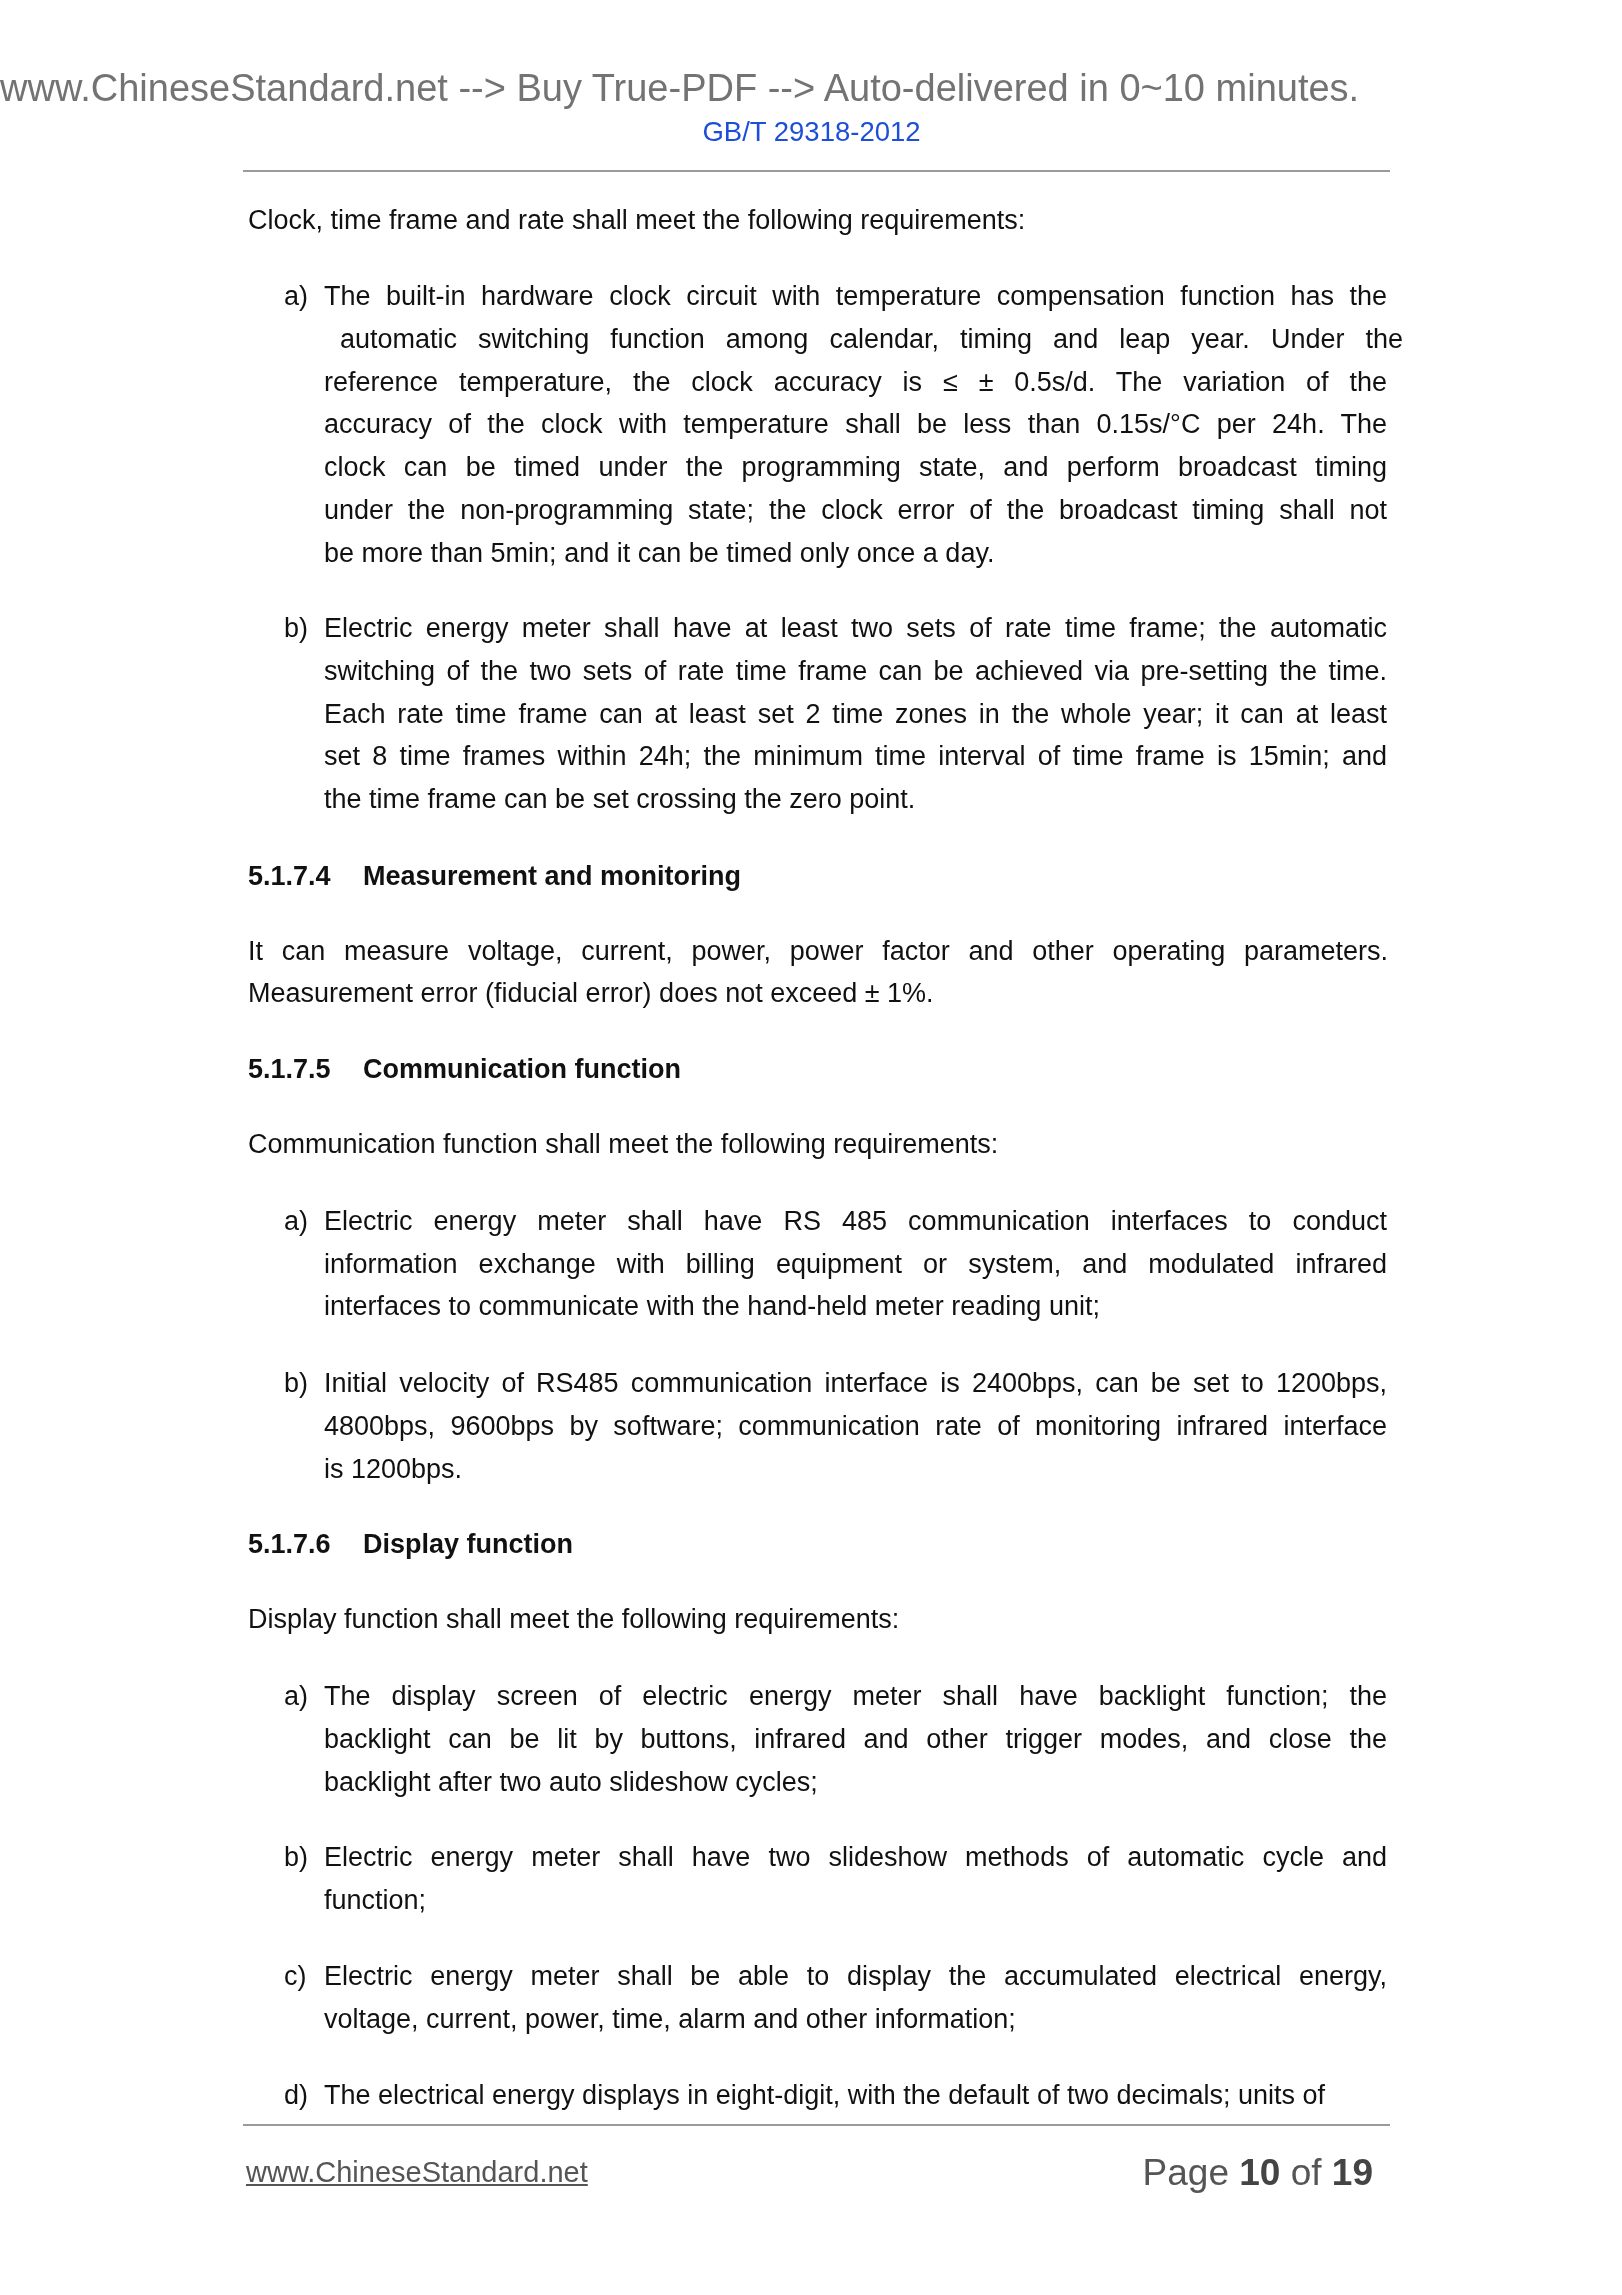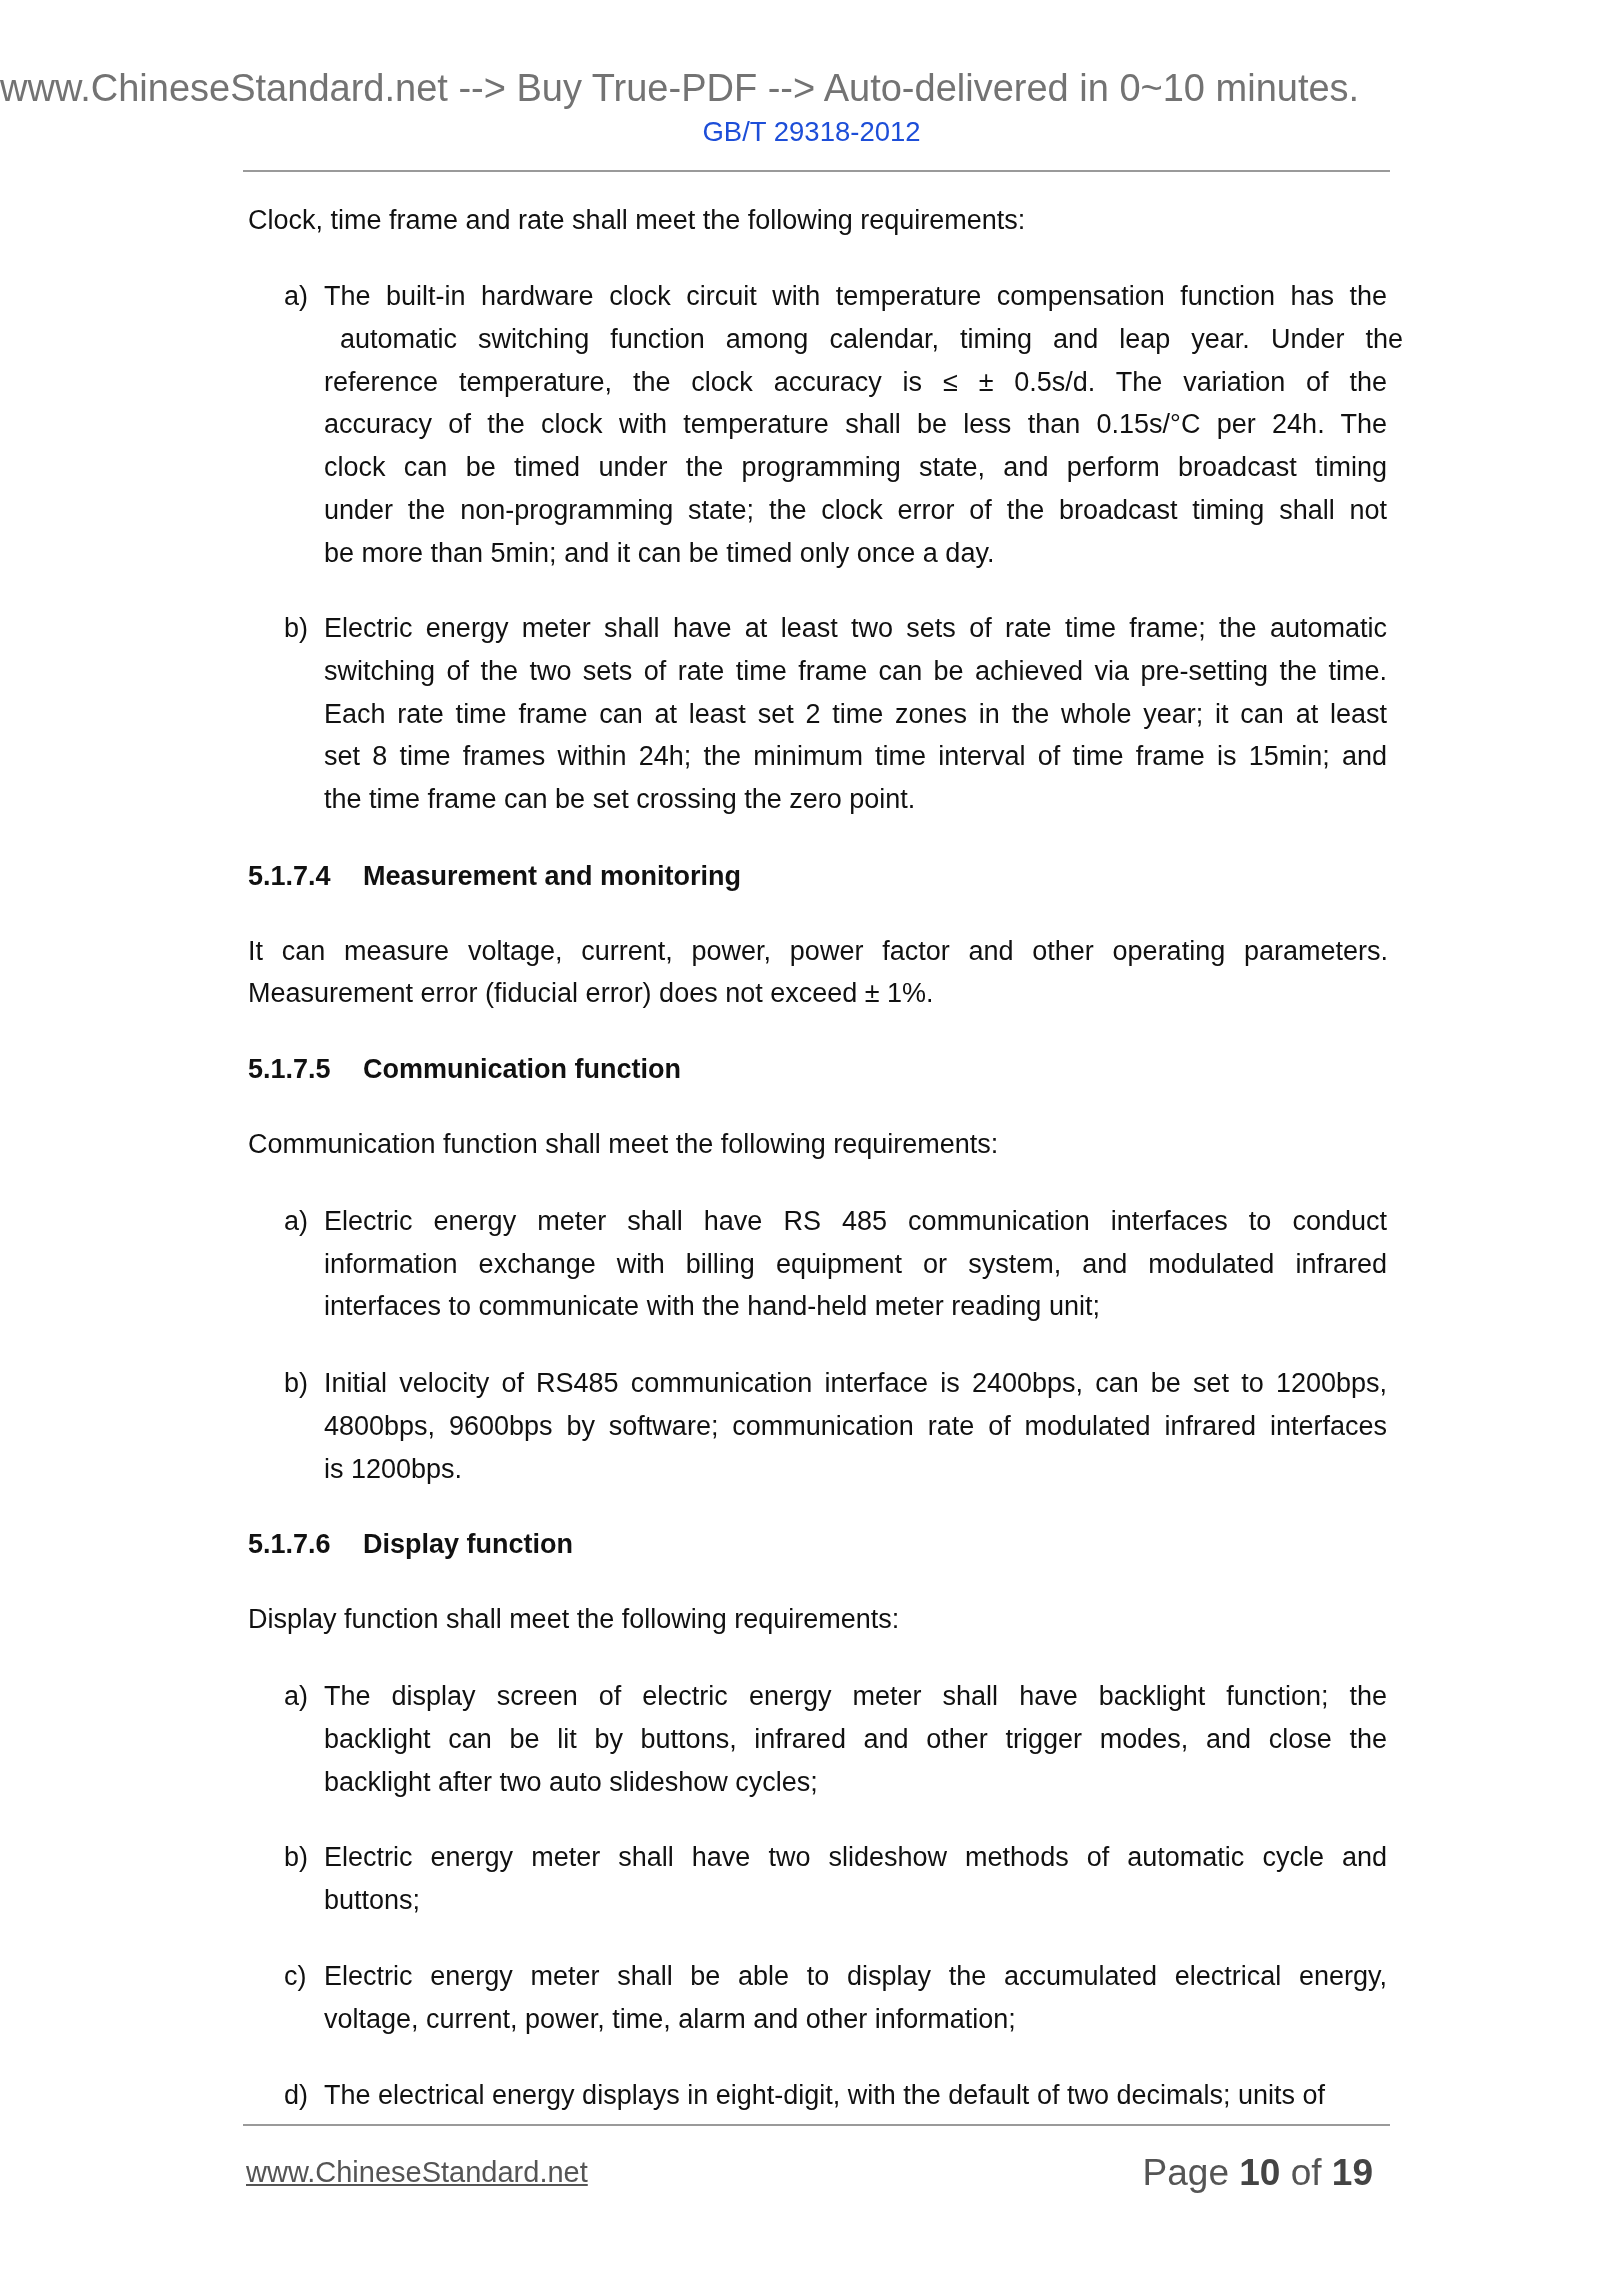--- a/index.html
+++ b/index.html
@@ -50,32 +50,32 @@
     <div class="ln" style="top: 977px; left: 248px;">Measurement error (fiducial error) does not exceed ± 1%.</div>
     <div class="ln bold" style="top: 1053px; left: 248px;">5.1.7.5</div>
     <div class="ln bold" style="top: 1053px; left: 363px;">Communication function</div>
     <div class="ln" style="top: 1128px; left: 248px;">Communication function shall meet the following requirements:</div>
     <div class="lbl" style="top: 1205px; left: 284px;">a)</div>
     <div class="ln just" style="top: 1205px; left: 324px; width: 1063px; white-space: normal;">Electric energy meter shall have RS 485 communication interfaces to conduct</div>
     <div class="ln just" style="top: 1248px; left: 324px; width: 1063px; white-space: normal;">information exchange with billing equipment or system, and modulated infrared</div>
     <div class="ln" style="top: 1290px; left: 324px;">interfaces to communicate with the hand-held meter reading unit;</div>
     <div class="lbl" style="top: 1367px; left: 284px;">b)</div>
     <div class="ln just" style="top: 1367px; left: 324px; width: 1063px; white-space: normal;">Initial velocity of RS485 communication interface is 2400bps, can be set to 1200bps,</div>
-    <div class="ln just" style="top: 1410px; left: 324px; width: 1063px; white-space: normal;">4800bps, 9600bps by software; communication rate of modulated infrared interfaces</div>
+    <div class="ln just" style="top: 1410px; left: 324px; width: 1063px; white-space: normal;">4800bps, 9600bps by software; communication rate of monitoring infrared interface</div>
     <div class="ln" style="top: 1453px; left: 324px;">is 1200bps.</div>
     <div class="ln bold" style="top: 1528px; left: 248px;">5.1.7.6</div>
     <div class="ln bold" style="top: 1528px; left: 363px;">Display function</div>
     <div class="ln" style="top: 1603px; left: 248px;">Display function shall meet the following requirements:</div>
     <div class="lbl" style="top: 1680px; left: 284px;">a)</div>
     <div class="ln just" style="top: 1680px; left: 324px; width: 1063px; white-space: normal;">The display screen of electric energy meter shall have backlight function; the</div>
     <div class="ln just" style="top: 1723px; left: 324px; width: 1063px; white-space: normal;">backlight can be lit by buttons, infrared and other trigger modes, and close the</div>
     <div class="ln" style="top: 1766px; left: 324px;">backlight after two auto slideshow cycles;</div>
     <div class="lbl" style="top: 1841px; left: 284px;">b)</div>
     <div class="ln just" style="top: 1841px; left: 324px; width: 1063px; white-space: normal;">Electric energy meter shall have two slideshow methods of automatic cycle and</div>
-    <div class="ln" style="top: 1884px; left: 324px;">buttons;</div>
+    <div class="ln" style="top: 1884px; left: 324px;">function;</div>
     <div class="lbl" style="top: 1960px; left: 284px;">c)</div>
     <div class="ln just" style="top: 1960px; left: 324px; width: 1063px; white-space: normal;">Electric energy meter shall be able to display the accumulated electrical energy,</div>
     <div class="ln" style="top: 2003px; left: 324px;">voltage, current, power, time, alarm and other information;</div>
     <div class="lbl" style="top: 2079px; left: 284px;">d)</div>
     <div class="ln" style="top: 2079px; left: 324px;">The electrical energy displays in eight-digit, with the default of two decimals; units of</div>
   </div>
 
 <div class="rule" style="top:2124px"></div>
 <a class="foot-l">www.ChineseStandard.net</a>
 <div class="foot-r">

